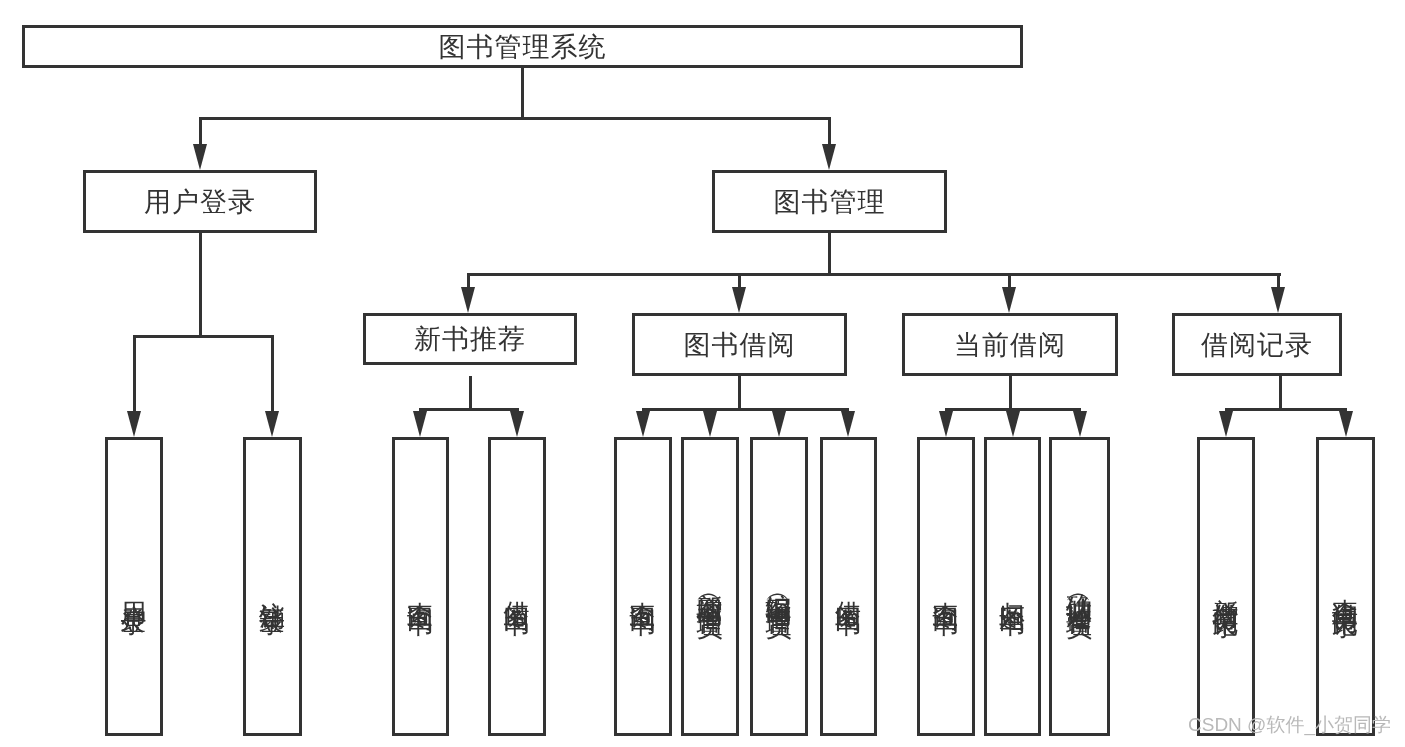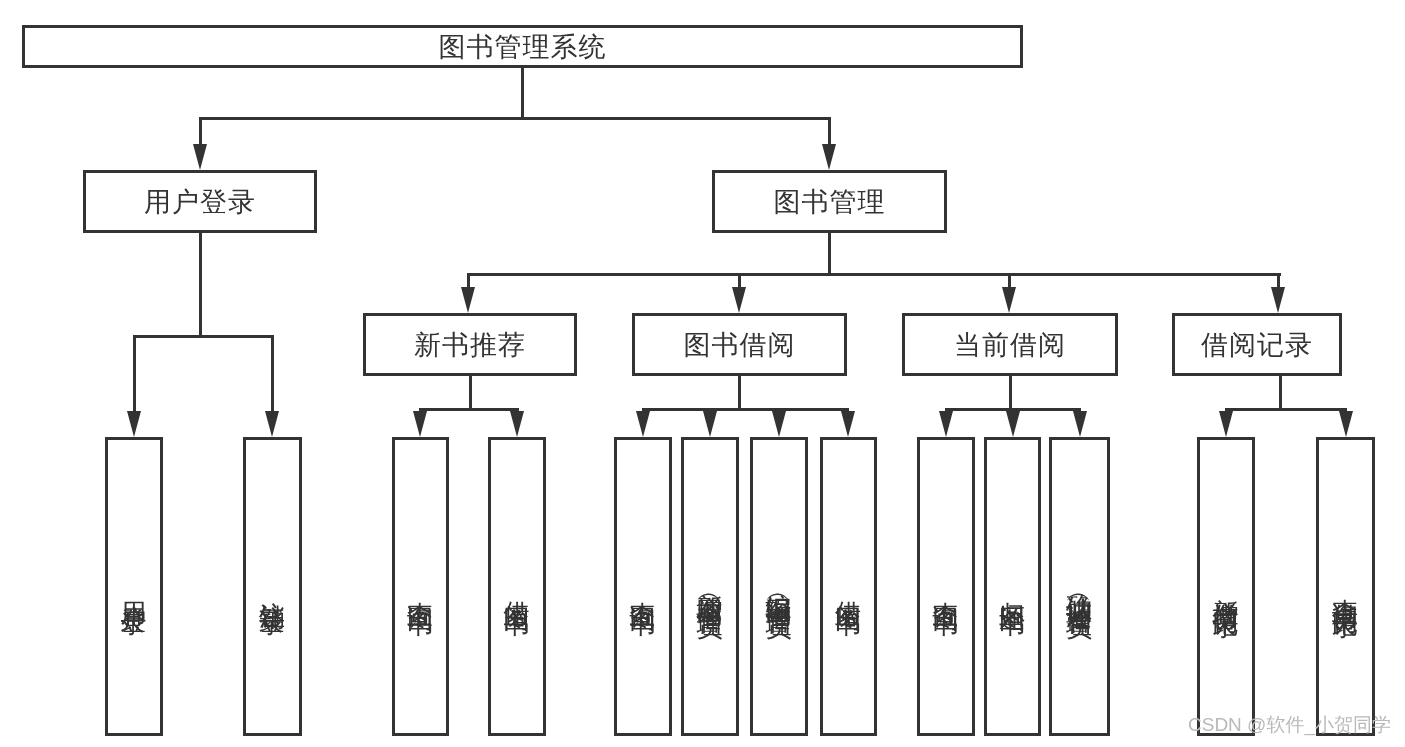--- a/index.html
+++ b/index.html
@@ -59,21 +59,21 @@
   </div>
 
   <div class="box hlabel" style="left:83px;top:170px;width:234px;height:63px">
     <span>用户登录</span>
   </div>
 
   <div class="box hlabel" style="left:712px;top:170px;width:235px;height:63px">
     <span>图书管理</span>
   </div>
 
-  <div class="box hlabel" style="left:363px;top:313px;width:214px;height:63px">
+  <div class="box hlabel" style="left:363px;top:313px;width:214px;height:52px">
     <span>新书推荐</span>
   </div>
 
   <div class="box hlabel" style="left:902px;top:313px;width:216px;height:63px">
     <span>当前借阅</span>
   </div>
 
   <div class="box hlabel" style="left:632px;top:313px;width:215px;height:63px">
     <span>图书借阅</span>
   </div>

